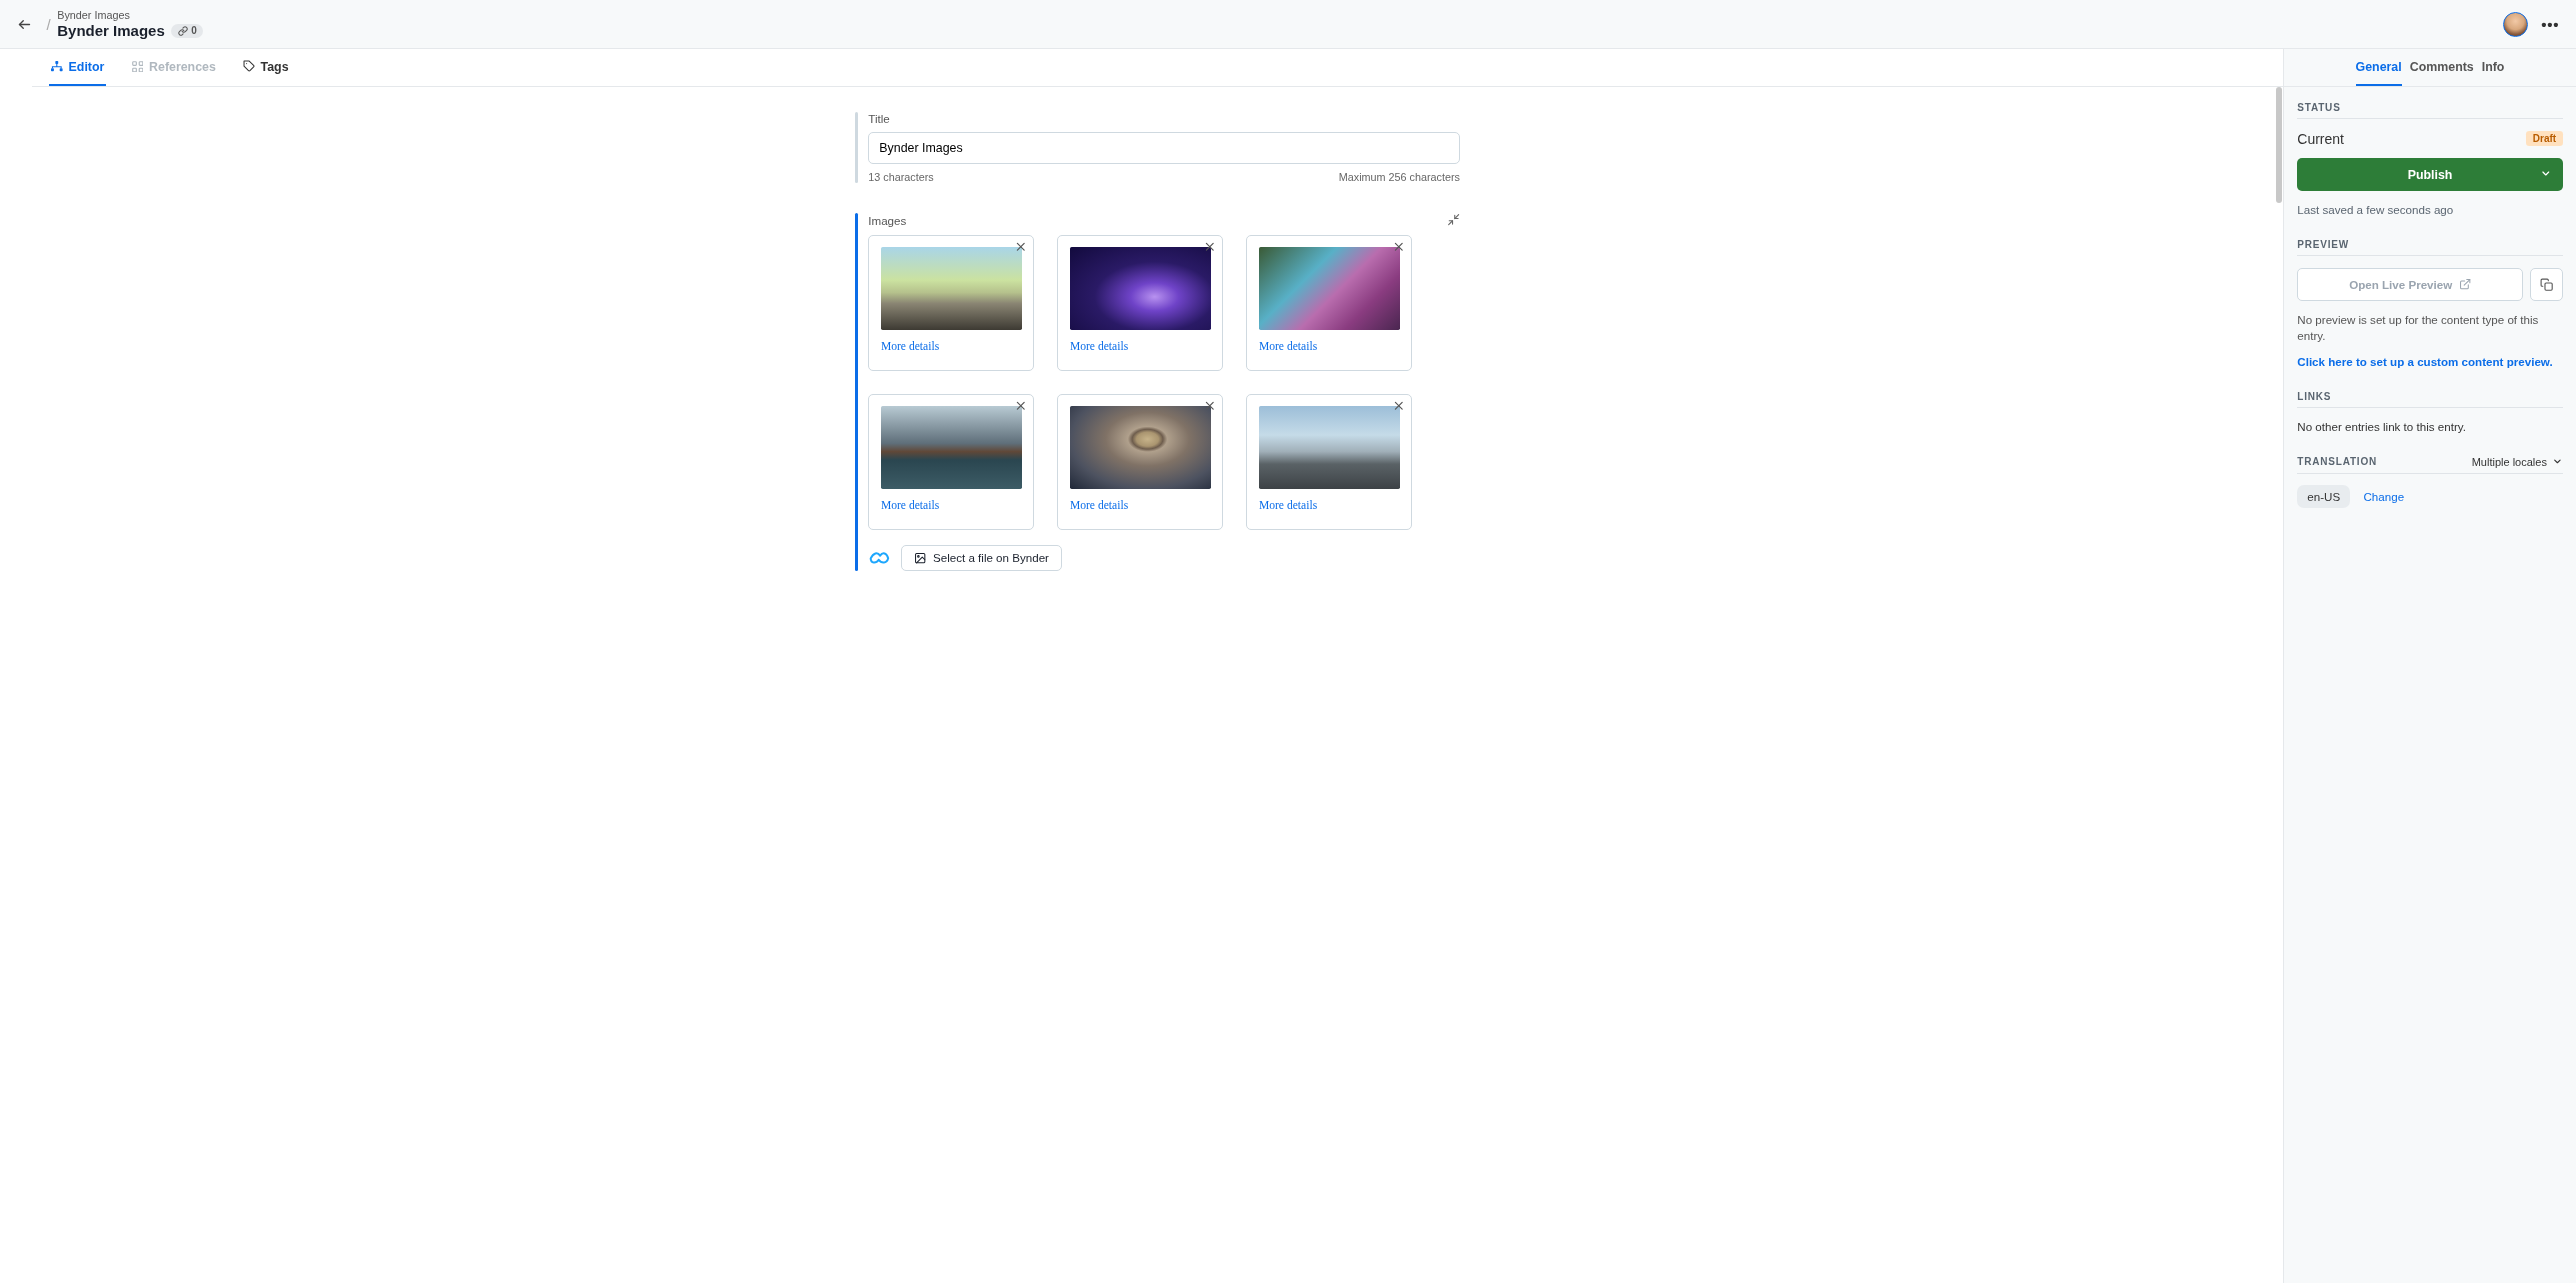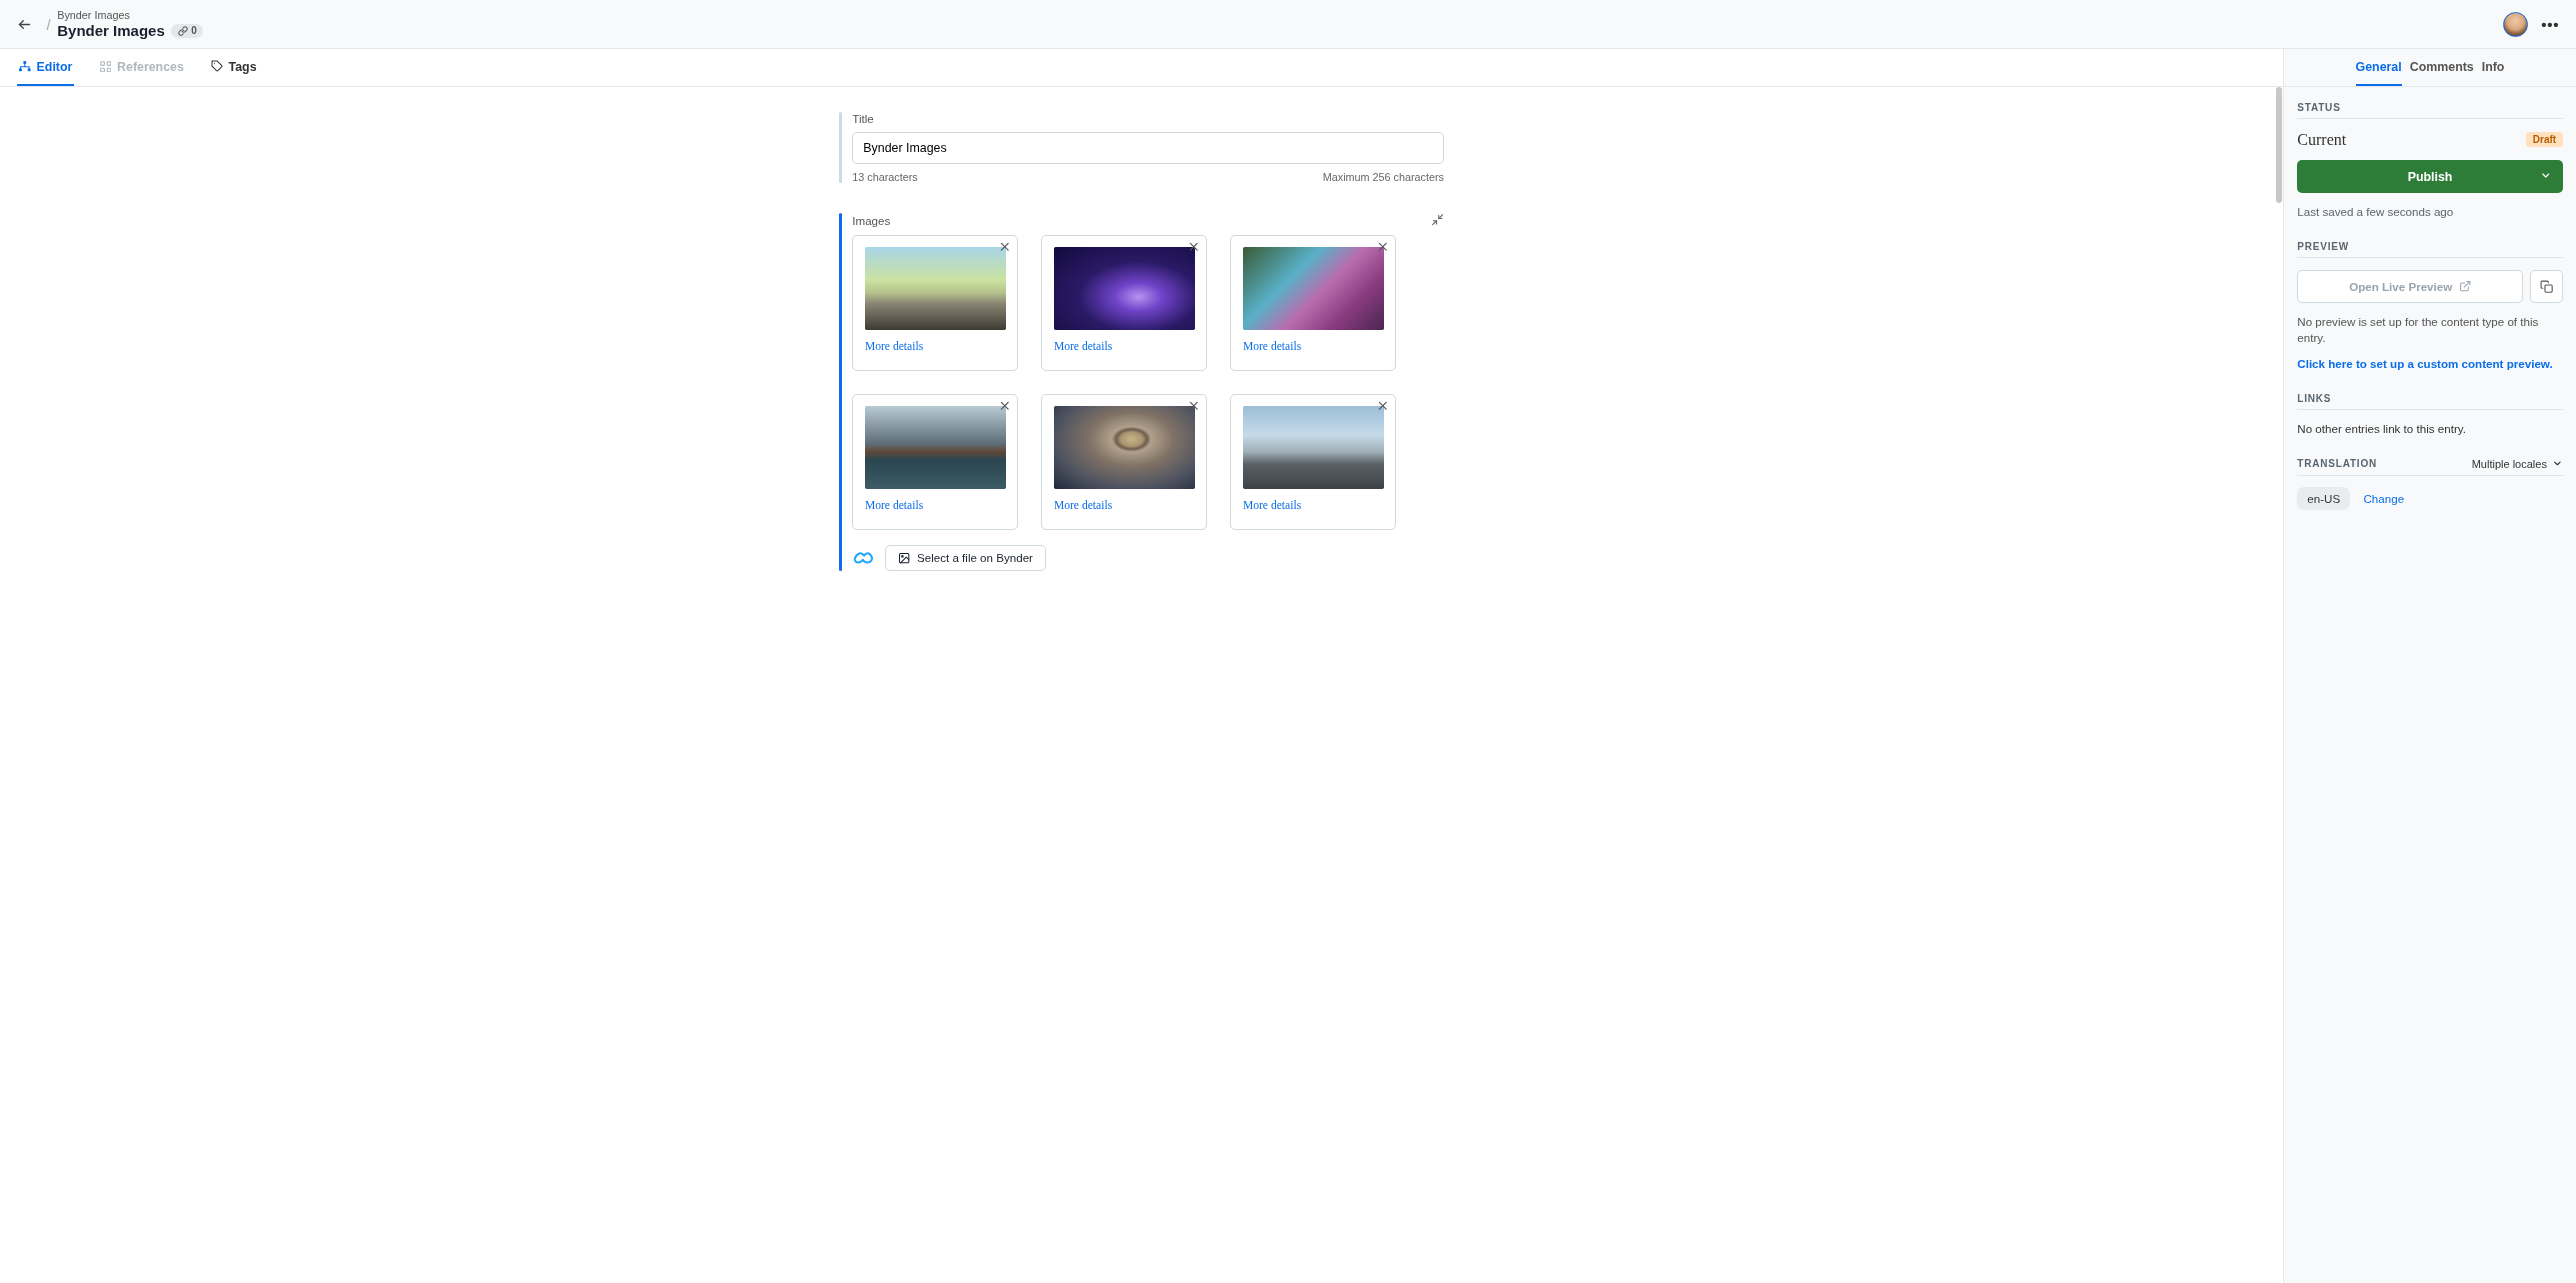--- a/index.html
+++ b/index.html
@@ -36,21 +36,21 @@
     }
     .header-right { display: flex; align-items: center; gap: 13.3px; }
     .avatar {
       width: 25px; height: 25px; border-radius: 50%;
       border: 1.7px solid #0b6de8;
       background: radial-gradient(circle at 50% 35%, #f2c9a7 0%, #d8a87e 45%, #8a5a3c 70%, #4a2d18 100%);
     }
     .more-dots { font-size: 15px; font-weight: 700; color: #333; letter-spacing: 0.8px; cursor: pointer; }
 
     
-    .layout { display: flex; height: calc(100vh - 49px); min-height: 593px; }
+    .layout { display: flex; height: calc(100vh - 49px); min-height: 593px; padding-left: 32px; }
     .main-col { flex: 1; display: flex; flex-direction: column; overflow: hidden; }
     .side-col { width: 293px; background: #f7f9fa; border-left: 0.8px solid #e5e8eb; overflow-y: auto; }
 
     
     .tabs {
       display: flex; gap: 23px; padding: 0 16.6px; border-bottom: 0.8px solid #e5e8eb;
       height: 38px; align-items: stretch;
     }
     .tab {
       display: flex; align-items: center; gap: 5px; color: #555;
@@ -112,21 +112,21 @@
     }
     .side-tab { display: flex; align-items: center; font-size: 12.4px; font-weight: 600; color: #555; cursor: pointer; border-bottom: 2.5px solid transparent; }
     .side-tab.active { color: #0b6de8; border-bottom-color: #0b6de8; }
 
     .side-section { padding: 15px 13.3px 8.3px; }
     .side-heading {
       font-size: 10px; font-weight: 700; letter-spacing: 0.08em; color: #5a6570;
       text-transform: uppercase; border-bottom: 0.8px solid #e0e4e8; padding-bottom: 5px; margin-bottom: 11.6px;
     }
     .status-row { display: flex; justify-content: space-between; align-items: center; margin-bottom: 11.6px; }
-    .status-label { color: #333; font-size: 16px; font-family: Liberation Serif, serif; }
+    .status-label { color: #333; font-size: 14px; }
     .draft-badge {
       background: #ffe1bf; color: #b85c00; font-size: 10px; font-weight: 700;
       padding: 1.7px 6.6px; border-radius: 3.3px;
     }
     .publish-btn {
       width: 100%; background: #2d7d38; color: #fff; border: none; border-radius: 5px;
       height: 33px; font-size: 12.4px; font-weight: 600; cursor: pointer;
       display: flex; align-items: center; justify-content: center; position: relative;
     }
     .publish-chevron { position: absolute; right: 11.6px; top: 50%; transform: translateY(-50%); }

